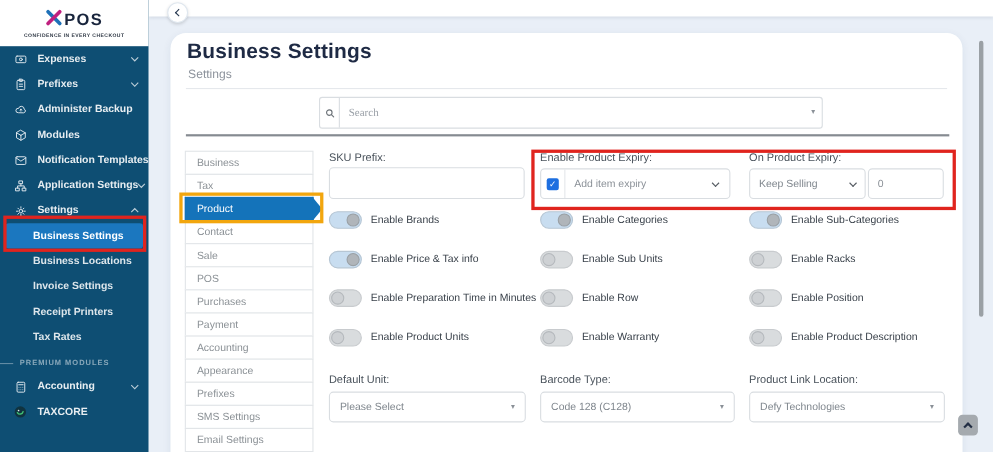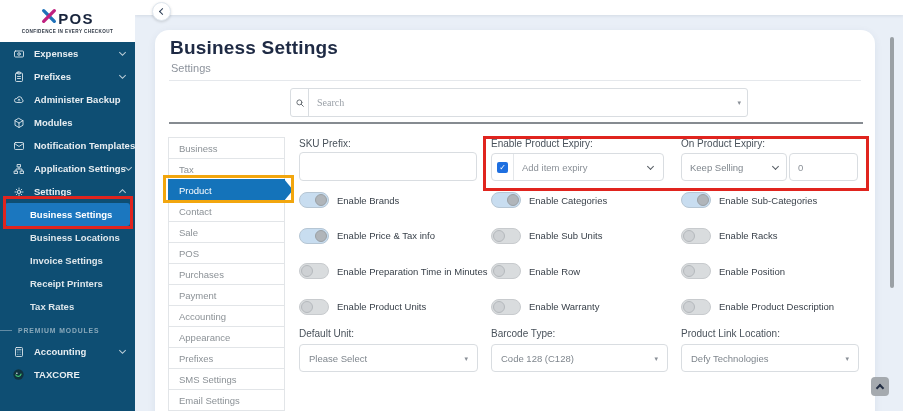--- a/index.html
+++ b/index.html
@@ -67,21 +67,21 @@
   .toggles { position:absolute; left:144px; top:162px; display:grid; grid-template-columns:192px 190px 178px; grid-auto-rows:35.5px; }
   .toggle-row { display:flex; align-items:center; gap:8px; height:16px; }
   .toggle { width:30px; height:16px; border-radius:9px; position:relative; flex:none; cursor:pointer; }
   .toggle.on { background:#c8ddf0; border:1px solid #b6c6d4; }
   .toggle.off { background:#d9dcde; border:1px solid #c8cbce; }
   .knob { position:absolute; top:1px; width:12px; height:12px; border-radius:50%; }
   .toggle.on .knob { right:1px; background:#b0b5ba; border:1px solid #9aa0a5; }
   .toggle.off .knob { left:1px; background:#ced1d4; border:1px solid #b5b9bd; }
   .toggle-label { font-size:9.5px; color:#39414a; white-space:nowrap; }
 
-  .dropdowns { position:absolute; left:144px; top:298px; display:grid; grid-template-columns:179px 177px 178px; column-gap:13px; }
+  .dropdowns { position:absolute; left:144px; top:310px; display:grid; grid-template-columns:179px 177px 178px; column-gap:13px; }
   .dd-label { font-size:10px; color:#49525b; white-space:nowrap; }
   .sel { height:28px; border:1px solid #d9dde1; border-radius:4px; display:flex; align-items:center; justify-content:space-between; padding:0 9px; font-size:9.5px; color:#7f868d; background:#fff; margin-top:5px; cursor:pointer; }
 
   
   .annotation { position:absolute; pointer-events:none; z-index:20; }
   .red-box-sidebar { left:3px; top:196px; width:130px; height:33px; border:3px solid #e0241e; }
   .orange-box { left:163px; top:175px; width:131px; height:28px; border:3px solid #f2a60e; }
   .red-box-form { left:483px; top:136px; width:386px; height:55px; border:3px solid #e0241e; }
   .scroll-thumb { position:absolute; left:890px; top:37px; width:4px; height:251px; background:#9aa0a5; border-radius:2px; z-index:4; cursor:pointer; }
   .scroll-top { position:absolute; left:871px; top:377px; width:18px; height:19px; background:#a5aaaf; border-radius:4px; display:flex; align-items:center; justify-content:center; z-index:6; cursor:pointer; }

